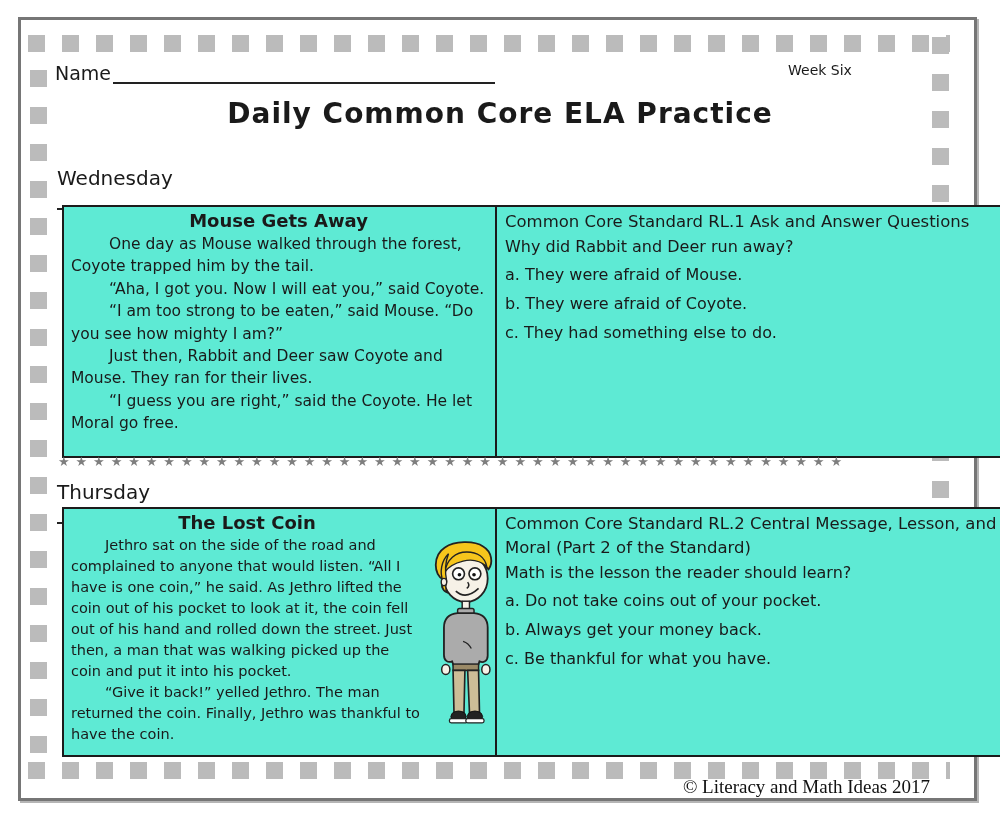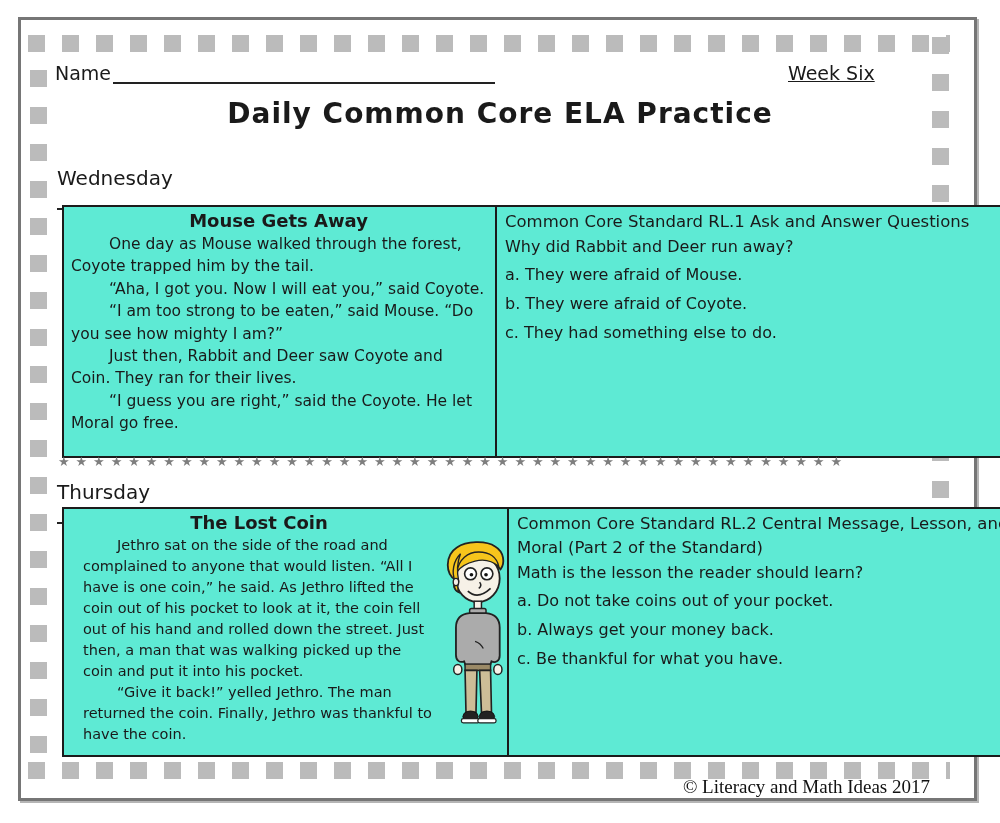--- a/index.html
+++ b/index.html
@@ -14,21 +14,21 @@
     background:repeating-linear-gradient(to right,#bbbbbb 0 17px,transparent 17px 34px);}
   .sq-bottom{left:28px;top:762px;width:922px;height:17px;
     background:repeating-linear-gradient(to right,#bbbbbb 0 17px,transparent 17px 34px);}
   .sq-left{left:30px;top:70px;width:17px;height:688px;
     background:repeating-linear-gradient(to bottom,#bbbbbb 0 17px,transparent 17px 37px);}
   .sq-right{left:932px;top:37px;width:17px;height:720px;
     background:repeating-linear-gradient(to bottom,#bbbbbb 0 17px,transparent 17px 37px);}
 
   .name-row{position:absolute;left:55px;top:62px;font-size:19px;}
   .name-underline{display:inline-block;width:382px;border-bottom:2px solid #222;height:18px;vertical-align:bottom;margin-left:2px;}
-  .week{position:absolute;left:788px;top:62px;font-size:19px;text-decoration:underline;}
+  .week{position:absolute;left:788px;top:62px;font-size:14px;}
 
   .title{position:absolute;left:0;top:97px;width:1000px;text-align:center;font-size:28px;font-weight:bold;letter-spacing:1px;}
 
   .day-head{position:absolute;font-size:20px;font-weight:500;}
   .day-head span{border-bottom:2px solid #222;padding-bottom:18px;}
   .day-wed{left:57px;top:166px;}
   .day-thu{left:57px;top:480px;}
 
   .ws-table{position:absolute;left:62px;width:958px;border:2px solid #1b1b1b;display:flex;background:#5eead4;box-sizing:border-box;}
   .t-wed{top:205px;height:253px;}
@@ -37,21 +37,21 @@
   .cell-right{flex:1;padding:3px 8px 2px 8px;box-sizing:border-box;}
 
   .story-title{text-align:center;font-weight:bold;font-size:18px;line-height:24px;}
   .story-body p, .story-body div{margin:0;font-size:15.5px;line-height:22.4px;text-indent:38px;}
   .t-thu .story-body div{font-size:14.5px;line-height:21px;text-indent:34px;}
 
   .std-header{font-weight:normal;font-size:16.5px;line-height:24px;}
   .std-prompt{font-size:16px;line-height:26px;}
   .std-choices div{font-size:16px;line-height:29px;}
 
-  .thu-left-flex{display:flex;margin-left:12px;}
+  .thu-left-flex{display:flex;}
   .thu-text{width:352px;flex:none;}
   .boy{flex:none;width:82px;margin-top:4px;}
 
   .stars{position:absolute;left:58px;top:454px;width:852px;font-size:13px;letter-spacing:5.9px;color:#7e7e7e;white-space:nowrap;overflow:hidden;}
 
   .copyright{position:absolute;right:70px;top:776px;font-family:"Liberation Serif",serif;font-size:19px;color:#111;}
 </style>
 </head>
 <body>
 
@@ -70,21 +70,21 @@
 
 <div class="day-head day-wed"><span>Wednesday</span></div>
 
 <div class="ws-table t-wed">
   <div class="cell-left">
     <div class="story-title">Mouse Gets Away</div>
     <div class="story-body">
         <div>One day as Mouse walked through the forest, Coyote trapped him by the tail.</div>
         <div>“Aha, I got you.  Now I will eat you,” said Coyote.</div>
         <div>“I am too strong to be eaten,” said Mouse.  “Do you see how mighty I am?”</div>
-        <div>Just then, Rabbit and Deer saw Coyote and Coin.  They ran for their lives.</div>
+        <div>Just then, Rabbit and Deer saw Coyote and Mouse.  They ran for their lives.</div>
         <div>“I guess you are right,” said the Coyote.  He let Moral go free.</div>
       </div>
   </div>
   <div class="cell-right">
     <div class="std-header">Common Core Standard RL.1 Ask and Answer Questions</div>
     <div class="std-prompt">Why did Rabbit and Deer run away?</div>
     <div class="std-choices">
         <div>a. They were afraid of Mouse.</div>
         <div>b. They were afraid of Coyote.</div>
         <div>c. They had something else to do.</div>

